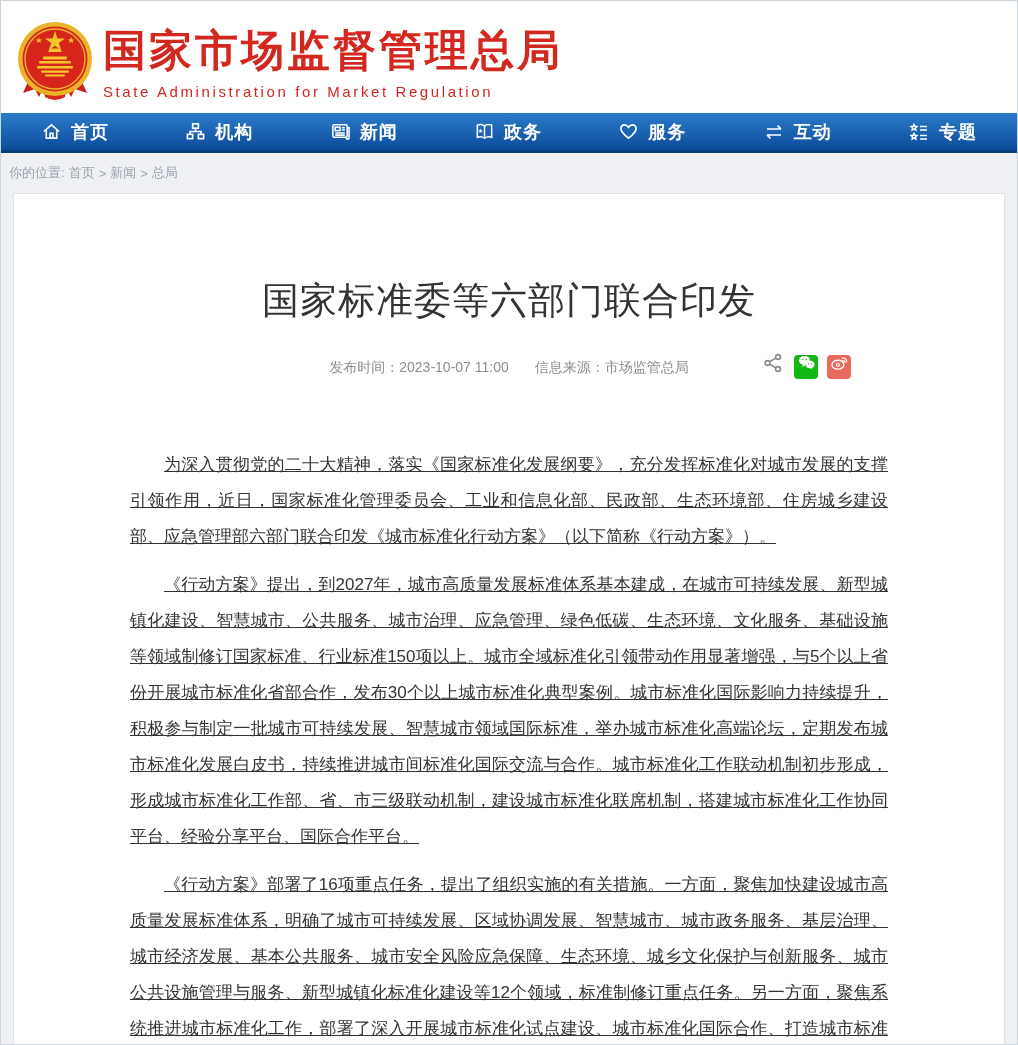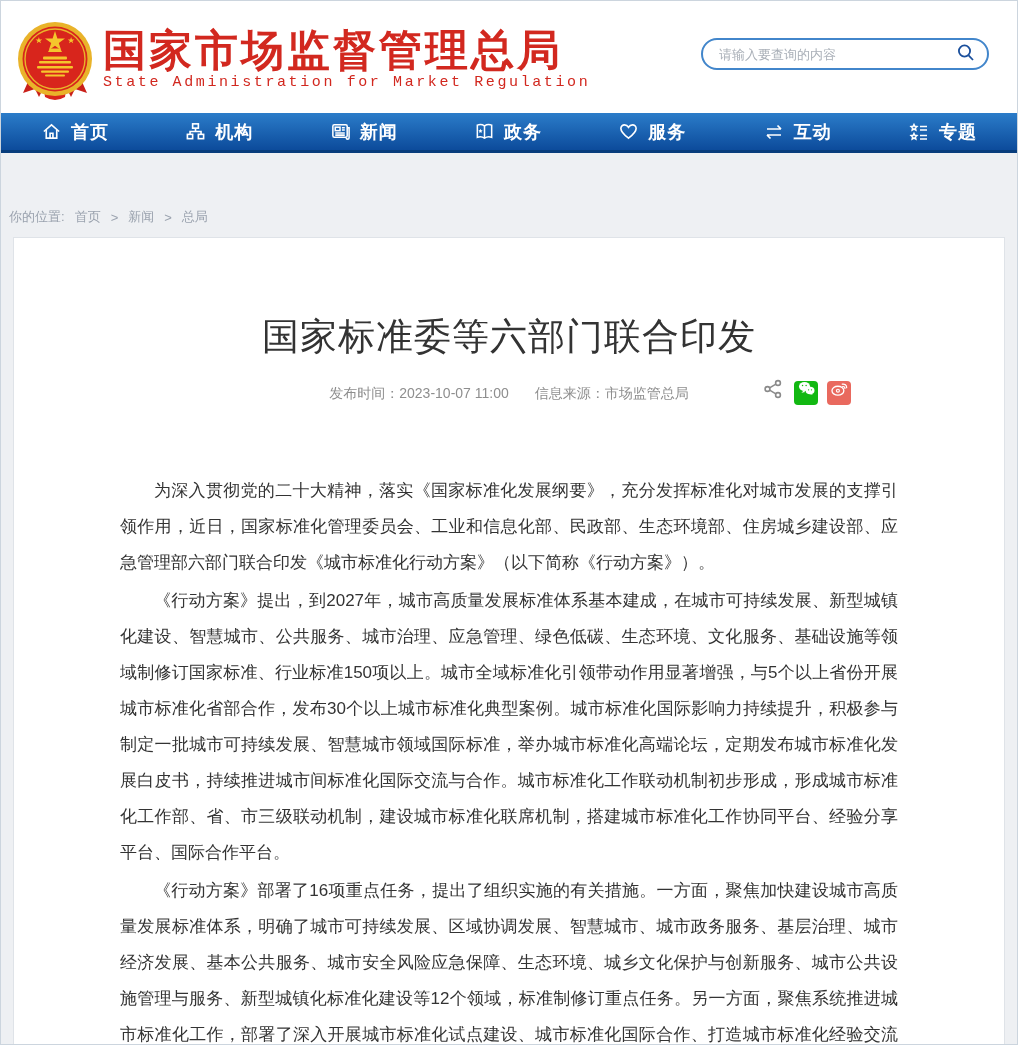--- a/index.html
+++ b/index.html
@@ -17,60 +17,60 @@
     width:1018px;height:1045px;overflow:hidden;
     background:#eef0f3;
     border:1px solid #ccd5de;
     font-family:"Liberation Sans","DejaVu Sans",sans-serif;
   }
   
   .site-header{position:relative;height:112px;background:#ffffff;}
   .emblem{position:absolute;left:14px;top:18px;width:80px;height:86px;}
   .titles{position:absolute;left:102px;top:26px;}
   .title-cn{color:var(--brand-red);font-size:43px;font-weight:bold;letter-spacing:3px;line-height:1.1;}
-  .title-en{color:var(--brand-red);font-size:15px;letter-spacing:2.6px;font-family:Liberation Mono, monospace;}
+  .title-en{color:var(--brand-red);font-size:15px;letter-spacing:2.6px;margin-top:9px;}
   .search-box{
     position:absolute;right:28px;top:37px;width:288px;height:32px;
     border:2px solid var(--search-blue);border-radius:17px;background:#fff;
     display:flex;align-items:center;padding:0 10px 0 14px;
   }
   .search-box input{
     flex:1;border:none;outline:none;font-size:13px;color:#333;background:transparent;
     font-family:inherit;
   }
   .search-box input::placeholder{color:#aab0b8;}
   .search-btn{border:none;background:none;padding:0;cursor:pointer;display:flex;align-items:center;}
   
   .main-nav{
     height:40px;background:linear-gradient(180deg,var(--nav-top) 0%,var(--nav-bottom) 100%);
     border-bottom:3px solid var(--nav-border);
     display:flex;align-items:center;justify-content:space-between;padding:0 40px;
   }
   .nav-item{display:flex;align-items:center;gap:9px;color:#fff;font-size:18px;font-weight:bold;cursor:pointer;letter-spacing:1px;}
   .nav-item svg{display:block;}
   
-  .breadcrumb{height:40px;display:flex;align-items:center;padding-left:8px;font-size:13px;color:#9aa2ae;gap:10px;background:#eef0f3;margin-top:44px;}
+  .breadcrumb{height:40px;display:flex;align-items:center;padding-left:8px;font-size:13px;color:#9aa2ae;gap:4px;background:#eef0f3;}
   .breadcrumb .crumb{color:#9aa2ae;cursor:pointer;}
   
   .card{
     margin:0 12px;background:#fff;border:1px solid #dfe3e8;
     min-height:838px;padding:64px 104px 40px 104px;
   }
   .article-title{
-    text-align:center;font-size:37px;line-height:53px;color:#333;font-weight:500;letter-spacing:1px;margin:8px;
-  }
-  .meta-row{position:relative;margin-top:16px;height:28px;line-height:28px;text-align:center;font-size:14px;color:#8e8e8e;}
+    text-align:center;font-size:37px;line-height:53px;color:#333;font-weight:500;letter-spacing:1px;margin:16px;
+  }
+  .meta-row{position:relative;margin-top:26px;height:28px;line-height:28px;text-align:center;font-size:14px;color:#8e8e8e;}
   .meta-row .meta-sep{display:inline-block;width:26px;}
   .share-group{position:absolute;right:49px;top:2px;display:flex;align-items:center;gap:9px;}
   .share-chip{width:24px;height:24px;border-radius:4px;display:flex;align-items:center;justify-content:center;cursor:pointer;}
   .share-chip.plain{background:none;}
   .share-chip.wechat{background:var(--wechat);}
   .share-chip.weibo{background:var(--weibo);}
   .article-body{margin-top:66px;font-size:17px;line-height:36px;color:#333;text-align:justify;}
-  .article-body p{margin:2px;text-indent:2em;}
+  .article-body p{margin:12px;text-indent:2em;text-decoration:underline;}
 </style>
 </head>
 <body>
 
 <header class="site-header">
   <div class="emblem">
     <svg viewBox="0 0 80 86" width="80" height="86">
 
       <path d="M16 56 L8 74 L20 70 L24 78 L32 62 Z" fill="#c9201a"></path>
       <path d="M64 56 L72 74 L60 70 L56 78 L48 62 Z" fill="#c9201a"></path>
@@ -92,31 +92,20 @@
         <path d="M33 33 h14 l-2 -3.5 h-10 Z"></path>
         <rect x="22" y="47" width="36" height="2.4" rx="1"></rect>
         <rect x="26" y="51.5" width="28" height="2.2" rx="1"></rect>
         <rect x="30" y="55.5" width="20" height="2" rx="1"></rect>
       </g>
     </svg>
   </div>
   <div class="titles">
     <div class="title-cn">国家市场监督管理总局</div>
     <div class="title-en">State Administration for Market Regulation</div>
-  </div>
-  <div class="search-box">
-    <input type="text" placeholder="请输入要查询的内容" style="">
-    <button class="search-btn" aria-label="search">
-      <span>
-        <svg width="22" height="22" viewBox="0 0 22 22" fill="none" stroke="#1a4f9c" stroke-width="1.8">
-          <circle cx="9.5" cy="9" r="5.6"></circle>
-          <line x1="13.6" y1="13.4" x2="18" y2="18"></line>
-        </svg>
-      </span>
-    </button>
   </div>
 </header>
 
 <nav class="main-nav">
   <div class="nav-item">
     <span>
       <svg width="21" height="21" viewBox="0 0 22 22" fill="none" stroke="#fff" stroke-width="1.7">
         <path d="M3 11 L11 4 L19 11"></path>
           <path d="M5.5 9.5 V18 H16.5 V9.5"></path>
           <path d="M9.5 18 V12.8 H12.5 V18"></path>

